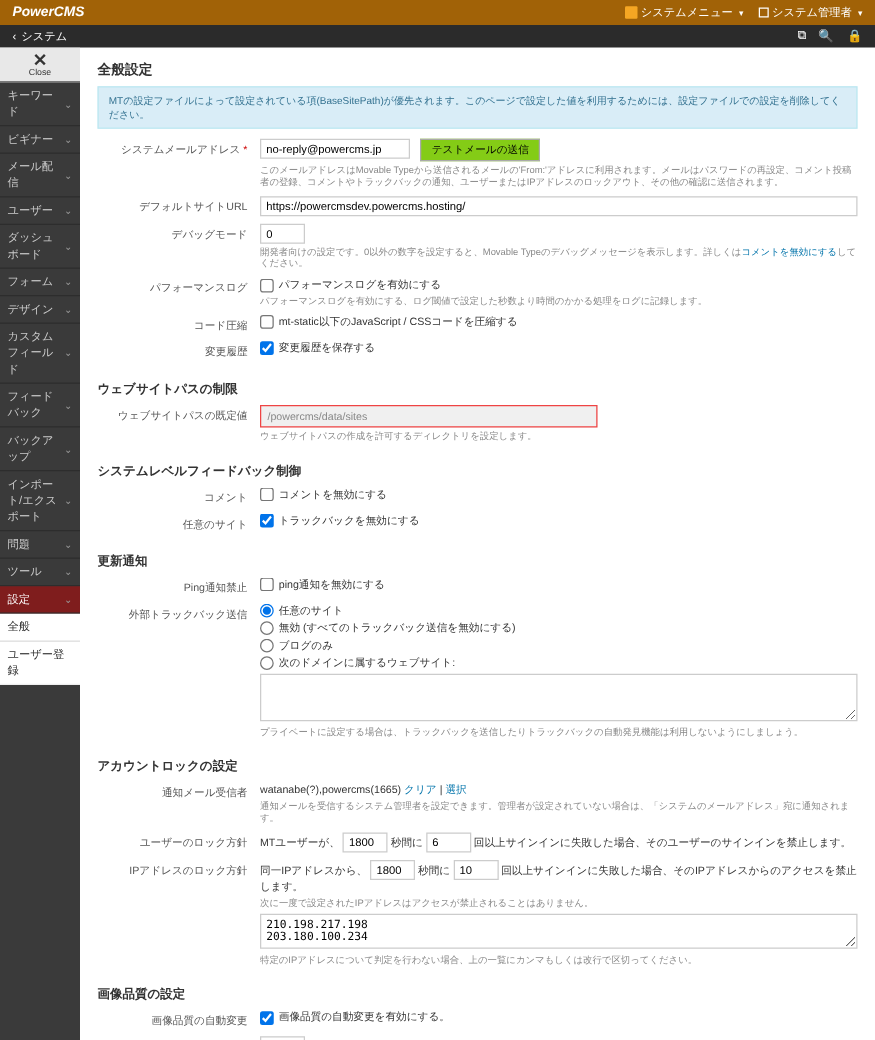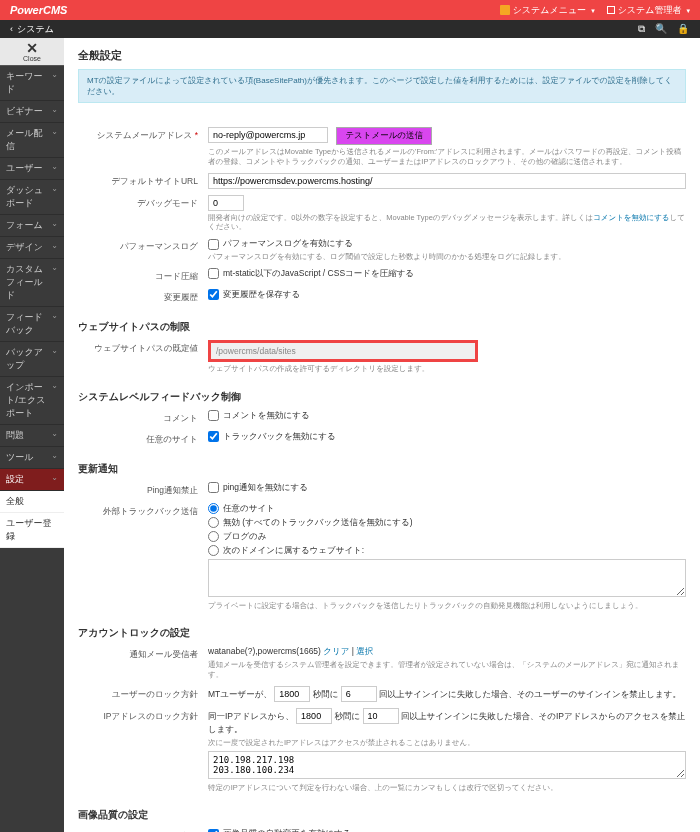--- a/index.html
+++ b/index.html
@@ -1,57 +1,57 @@
 <!DOCTYPE html>
 <html><head>
 <meta charset="utf-8">
 <style>
 * { margin: 0; padding: 0; box-sizing: border-box; }
 body { font-family: "Hiragino Kaku Gothic Pro", Meiryo, sans-serif; font-size: 10px; color: #333; background: #fff; }
-.topbar { background: #ef4444; color: #fff; height: 20px; display: flex; align-items: center; padding: 0 10px; justify-content: space-between; }
+.topbar { background: #a16207; color: #fff; height: 20px; display: flex; align-items: center; padding: 0 10px; justify-content: space-between; }
 .topbar .brand { font-size: 11px; font-style: italic; font-weight: bold; }
 .topbar .right { display: flex; align-items: center; gap: 12px; font-size: 9px; }
 .topbar .right .item { display: flex; align-items: center; gap: 3px; cursor: pointer; }
 .topbar .icon-flag { width: 10px; height: 10px; background: #f5a623; border-radius: 1px; }
 .topbar .icon-sq { width: 8px; height: 8px; border: 1px solid #fff; }
 .subbar { background: #2b2b2b; color: #fff; height: 18px; display: flex; align-items: center; justify-content: space-between; padding: 0 10px; font-size: 9px; }
 .subbar .left { display: flex; align-items: center; gap: 4px; }
 .subbar .right { display: flex; gap: 10px; }
 .subbar .right span { cursor: pointer; font-size: 10px; }
 .layout { display: flex; }
 .sidebar { width: 64px; background: #3a3a3a; color: #ccc; flex-shrink: 0; }
 .closebox { background: #e8e8e8; color: #333; text-align: center; padding: 3px 0; cursor: pointer; border-bottom: 1px solid #555; }
 .closebox .x { font-size: 14px; font-weight: bold; line-height: 1; }
 .closebox .lbl { font-size: 7px; }
-.side-item { display: flex; justify-content: space-between; padding: 4px 6px; font-size: 9px; border-bottom: 1px solid #2d2d2d; cursor: pointer; }
+.side-item { display: flex; justify-content: space-between; align-items: center; padding: 4px 6px; font-size: 9px; border-bottom: 1px solid #2d2d2d; cursor: pointer; }
 .side-item.tall { min-height: 24px; }
 .side-item.active { background: #7f1d1d; color: #fff; }
 .side-sub { background: #fff; color: #333; padding: 4px 6px; font-size: 9px; border-bottom: 1px solid #eee; cursor: pointer; }
 .side-item .chev { font-size: 8px; color: #999; }
 .main { flex: 1; padding: 10px 14px 30px 14px; }
 h1 { font-size: 11px; font-weight: bold; margin-bottom: 6px; }
-.infobox { background: #d9edf7; border: 1px solid #bce8f1; color: #31708f; padding: 5px 8px; font-size: 8px; margin-bottom: 24px; }
+.infobox { background: #d9edf7; border: 1px solid #bce8f1; color: #31708f; padding: 5px 8px; font-size: 8px; margin-bottom: 8px; }
 .section { margin-bottom: 16px; }
 .sec-title { font-size: 10px; font-weight: bold; margin: 10px 0 6px 0; }
 .row { display: flex; align-items: flex-start; margin-bottom: 6px; }
 .row .label { width: 130px; text-align: right; padding-right: 10px; font-size: 8.5px; padding-top: 3px; color: #555; flex-shrink: 0; }
 .row .label.req::after { content: " *"; color: #c00; }
 .row .ctrl { flex: 1; font-size: 8.5px; }
 .row .ctrl .hint { font-size: 7.5px; color: #888; margin-top: 2px; line-height: 1.3; }
 .row .ctrl .hint a { color: #0073aa; }
 input[type=text] { font-size: 9px; padding: 2px 4px; border: 1px solid #ccc; }
 input.wide { width: 100%; max-width: 480px; }
 input.med { width: 120px; }
 input.small { width: 36px; text-align: left; padding: 2px 4px; }
 textarea { font-size: 9px; padding: 3px 4px; border: 1px solid #ccc; width: 100%; max-width: 480px; resize: vertical; }
-.btn-inline { font-size: 8.5px; padding: 2px 8px; border: 1px solid #aaa; background: #d946ef; cursor: pointer; margin-left: 6px; }
+.btn-inline { font-size: 8.5px; padding: 2px 8px; border: 1px solid #aaa; background: #84cc16; cursor: pointer; margin-left: 6px; }
 .cb { display: flex; align-items: center; gap: 4px; font-size: 8.5px; }
 .cb input[type=checkbox], .rb input[type=radio] { accent-color: #0073ea; margin: 0; width: 11px; height: 11px; }
 .rb { display: flex; align-items: center; gap: 4px; font-size: 8.5px; margin-bottom: 2px; }
-.readonly-box { background: #f0f0f0; border: 3px solid #ef4444; padding: 3px 5px; width: 270px; min-height: 14px; font-size: 8.5px; color: #888; }
+.readonly-box { background: #f0f0f0; border: 1px solid #ef4444; padding: 3px 5px; width: 270px; min-height: 14px; font-size: 8.5px; color: #888; }
 .link { color: #0073aa; cursor: pointer; }
 .inline-text { font-size: 8.5px; }
 .chev-down::after { content: "▾"; font-size: 7px; margin-left: 2px; }
 </style>
 </head>
 <body>
 
 <div class="topbar">
   <div class="brand">PowerCMS</div>
   <div class="right">

